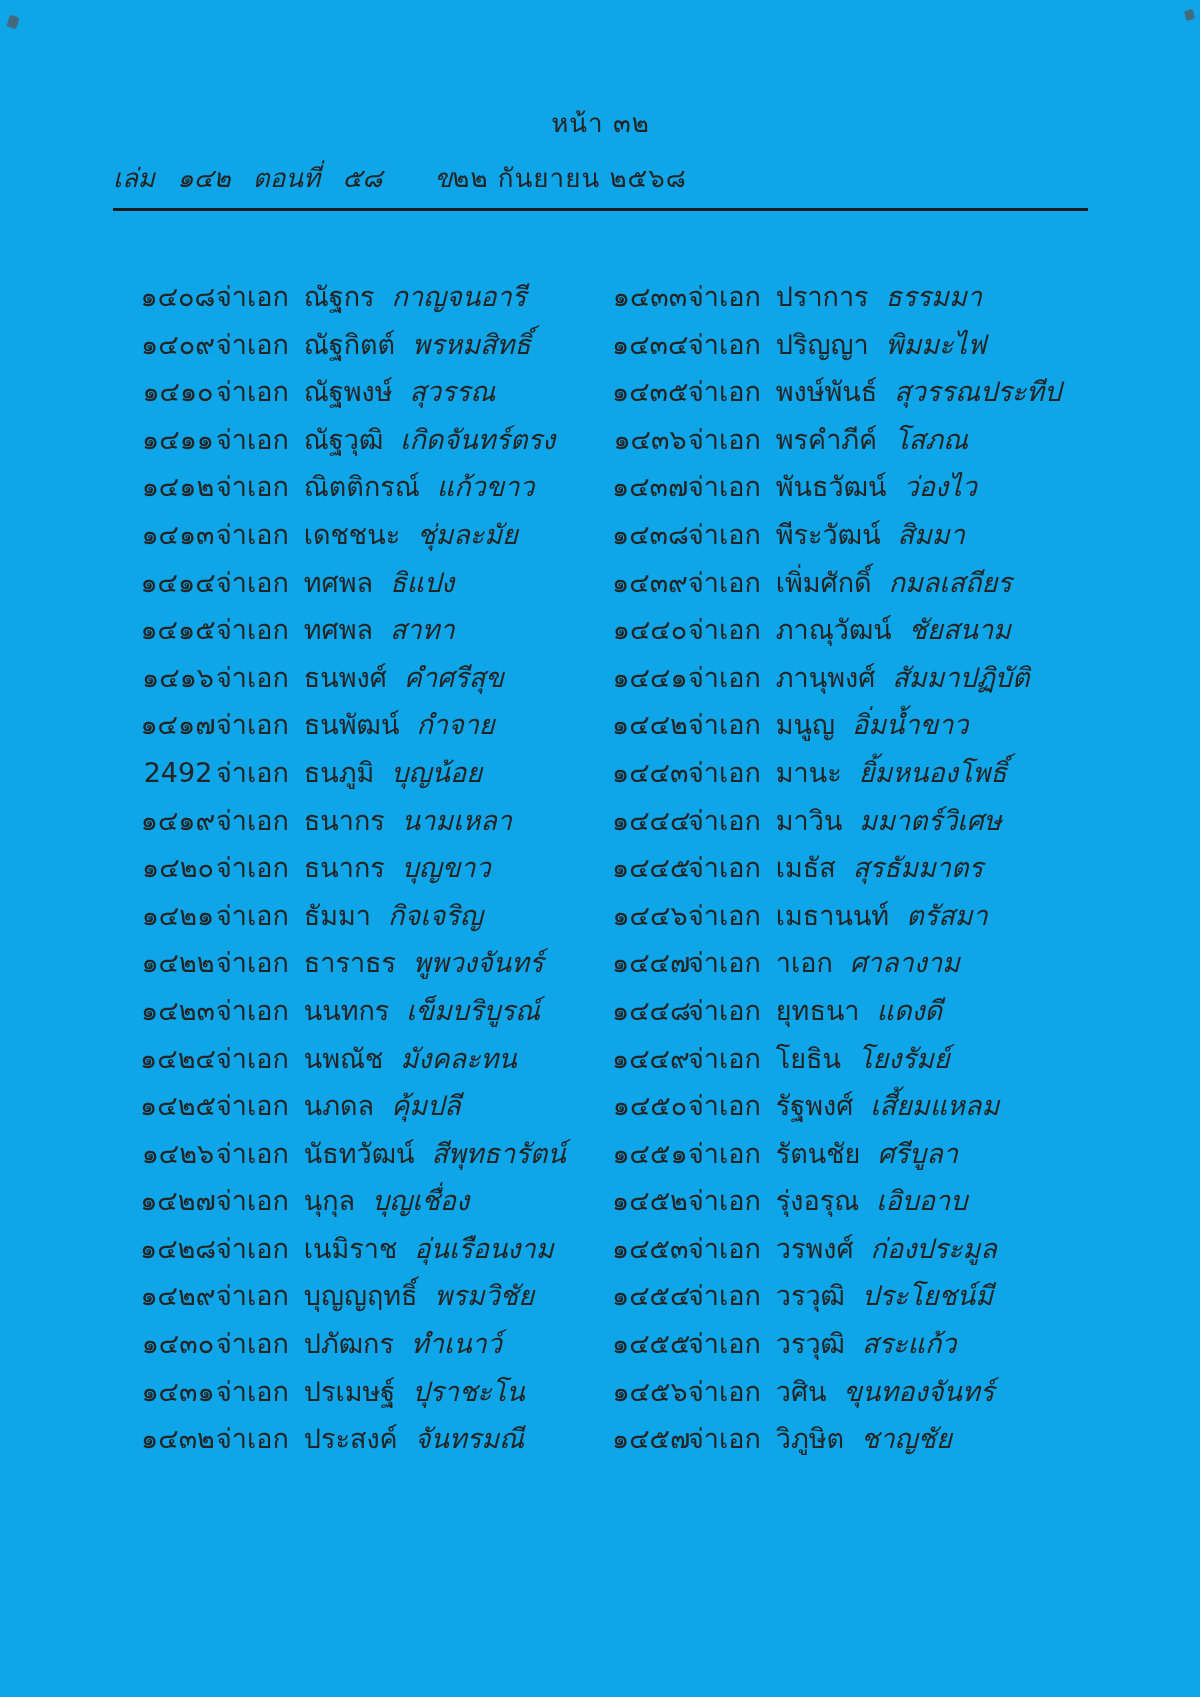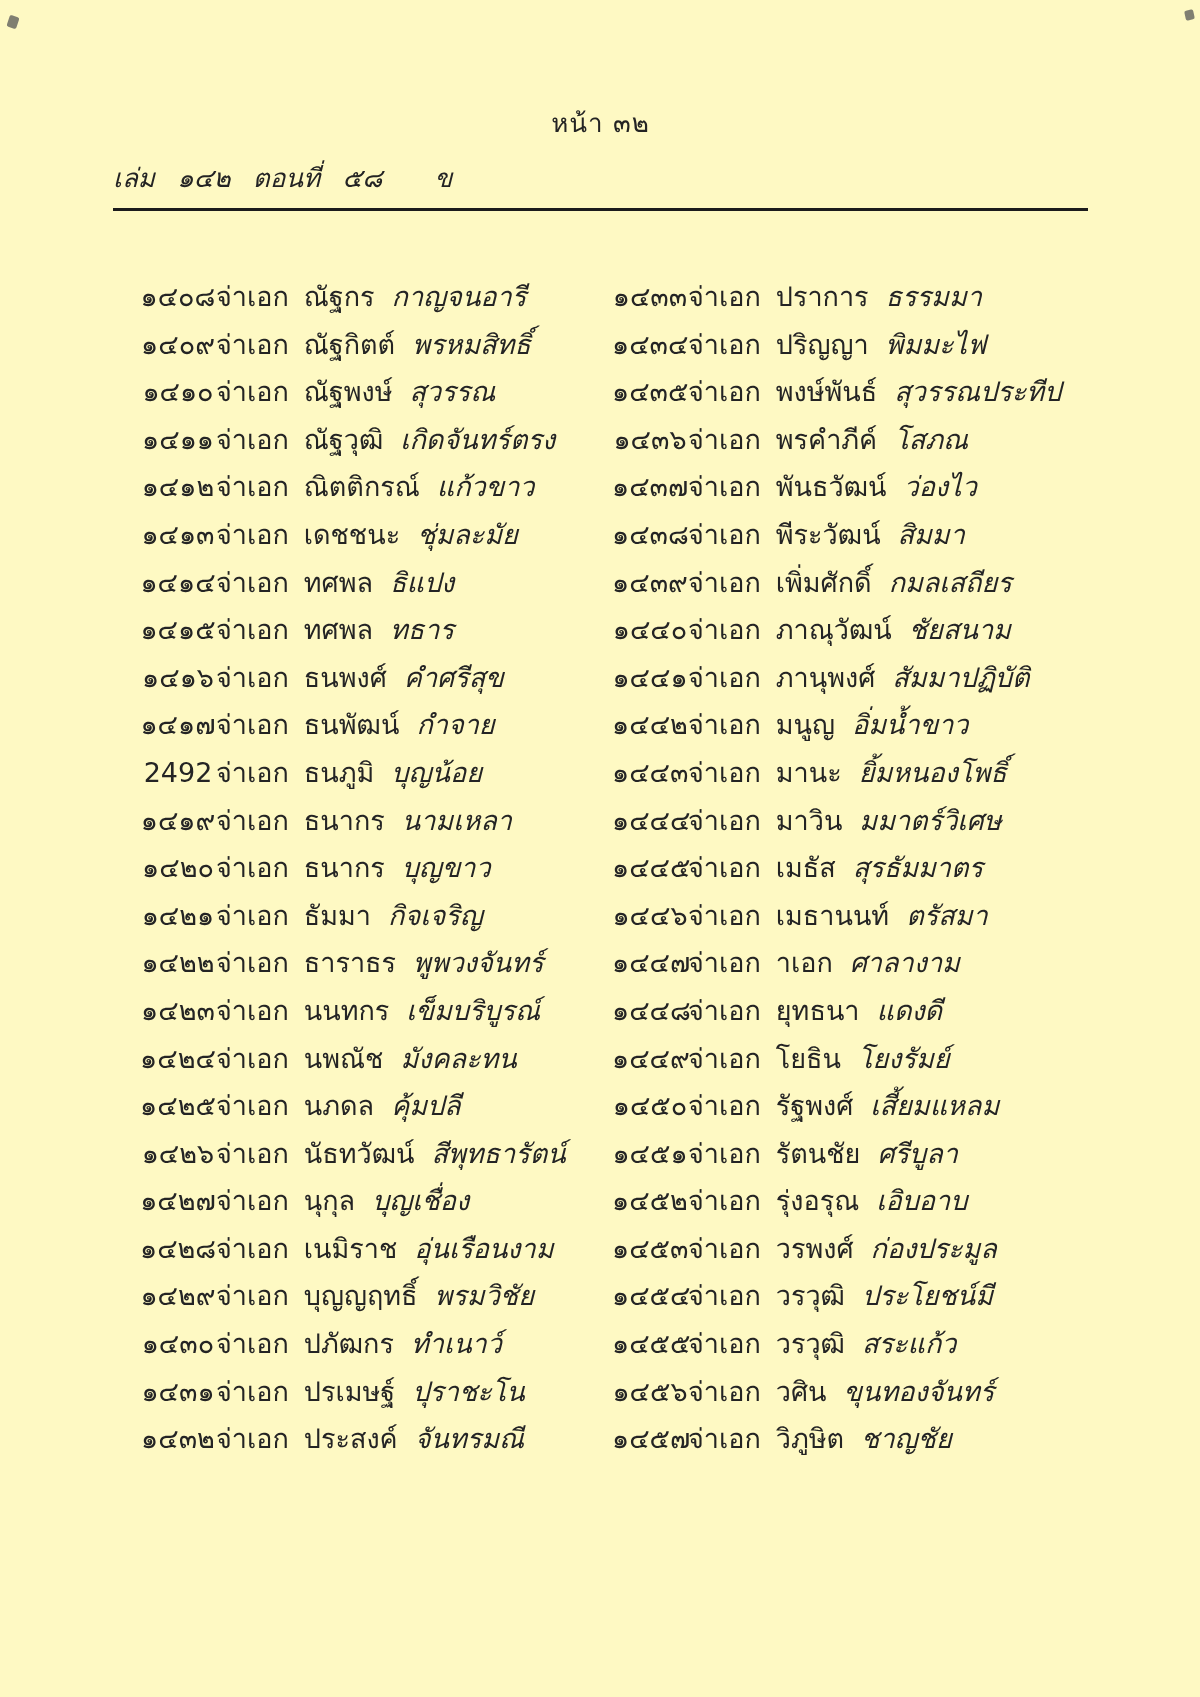--- a/index.html
+++ b/index.html
@@ -1,21 +1,21 @@
 <!DOCTYPE html>
 <html><head>
 <meta charset="utf-8">
 <style>
   html, body { margin: 0; padding: 0; background: #e8e8e8; }
   .page {
     position: relative;
     width: 1200px;
     height: 1697px;
     margin: 0 auto;
-    background: #fef9c3;
+    background: #0ea5e9;
     color: #242424;
     font-family: "DejaVu Sans", "Liberation Serif", sans-serif;
     overflow: hidden;
   }
   .content {
     position: relative;
     padding: 0 112px 0 113px; 
   }
   
   .page-label {
@@ -76,20 +76,21 @@
     <div class="page-label">หน้า ๓๒</div>
 
     <div class="header-row">
       <div class="hdr-left">
         <span class="tok">เล่ม</span>
         <span class="tok">๑๔๒</span>
         <span class="tok">ตอนที่</span>
         <span class="tok">๕๘</span>
         <span class="section-letter">ข</span>
       </div>
+      <div class="hdr-right">๒๒ กันยายน ๒๕๖๘</div>
     </div>
 
     <div class="header-rule"></div>
 
     <div class="columns">
 
       <div class="col col-left">
 
           <div class="row">
             <span class="no">๑๔๐๘</span>
@@ -137,21 +138,21 @@
             <span class="no">๑๔๑๔</span>
             <span class="rank">จ่าเอก</span>
             <span class="fname">ทศพล</span>
             <span class="lname">ธิแปง</span>
           </div>
 
           <div class="row">
             <span class="no">๑๔๑๕</span>
             <span class="rank">จ่าเอก</span>
             <span class="fname">ทศพล</span>
-            <span class="lname">ทธาร</span>
+            <span class="lname">สาทา</span>
           </div>
 
           <div class="row">
             <span class="no">๑๔๑๖</span>
             <span class="rank">จ่าเอก</span>
             <span class="fname">ธนพงศ์</span>
             <span class="lname">คำศรีสุข</span>
           </div>
 
           <div class="row">

